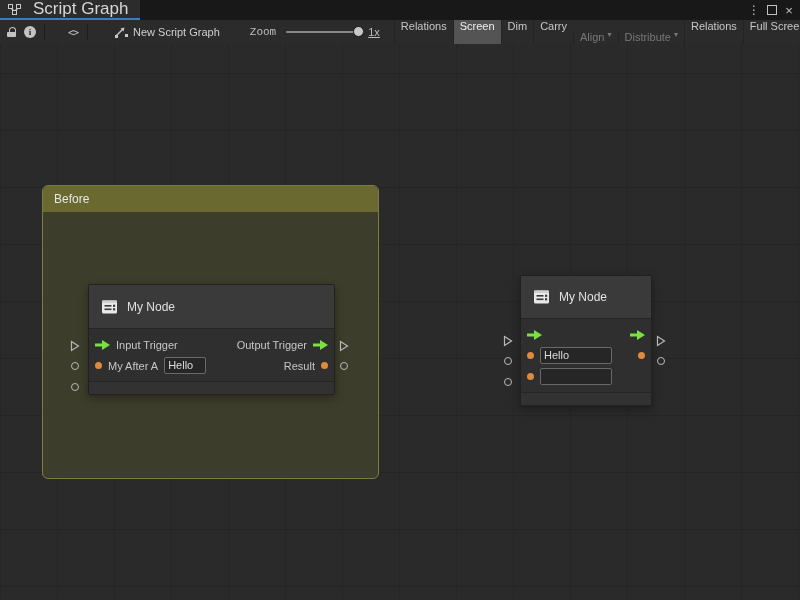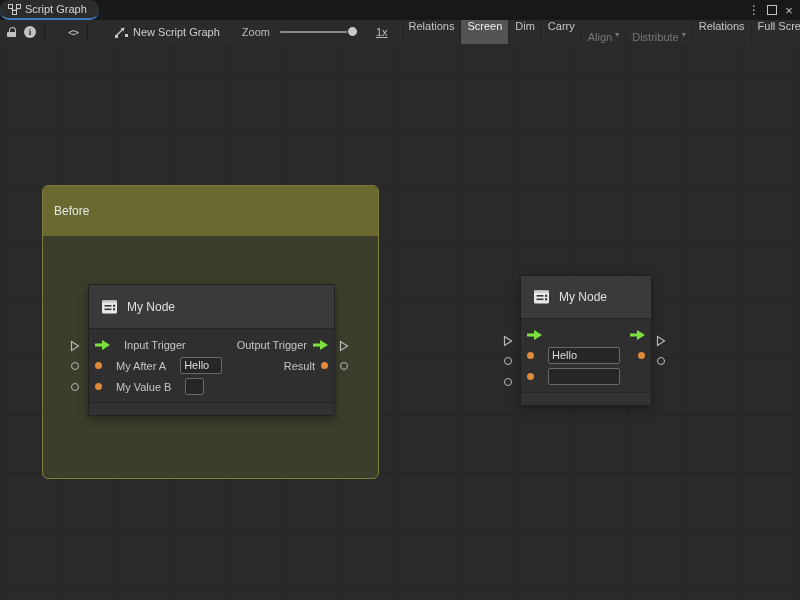--- a/index.html
+++ b/index.html
@@ -10,23 +10,23 @@
     -webkit-font-smoothing:antialiased;
     user-select:none;
   }
   
   .tabbar{
     position:absolute;top:0;left:0;width:800px;height:20px;
     background:#181818;border-bottom:1px solid #0f0f0f;
     display:flex;align-items:stretch;
   }
   .tab{
-    display:flex;align-items:center;gap:4px;padding:0 12px 0 8px;
-    background:#2c2c2c;color:#d6d6d6;font-size:11px;
-    border-bottom:2px solid #3d7dbd;white-space:nowrap;border-radius:9px;
+    display:flex;align-items:center;gap:12px;padding:0 12px 0 8px;
+    background:#2c2c2c;color:#d6d6d6;font-size:17px;
+    border-bottom:2px solid #3d7dbd;white-space:nowrap;
   }
   .tab svg{display:block}
   .winctrl{
     position:absolute;top:0;height:20px;display:flex;align-items:center;justify-content:center;
     color:#c2c2c2;font-size:13px;width:16px;cursor:pointer;
   }
   .kebab{right:38px;font-size:12px;}
   .maxi{right:20px;}
   .maxbox{width:8px;height:8px;border:1px solid #c2c2c2;display:block;}
   .clo{right:3px;font-size:13px;}
@@ -40,25 +40,25 @@
   .toolbar > *{flex-shrink:0;}
   .ticon{display:flex;align-items:center;justify-content:center;width:18px;height:24px;cursor:pointer;}
   .tsep{width:1px;height:16px;background:#1d1d1d;margin:0 5px;}
   .lock{position:relative;width:10px;height:10px;}
   .lock .shackle{position:absolute;top:0;left:2px;width:5px;height:5px;border:1.5px solid #c2c2c2;border-bottom:none;border-radius:4px 4px 0 0;}
   .lock .bodyp{position:absolute;bottom:0;left:0;width:9px;height:5px;background:#c2c2c2;border-radius:1px;}
   .infoc{width:12px;height:12px;border-radius:50%;background:#c2c2c2;color:#222;
     font-size:9px;font-weight:bold;display:flex;align-items:center;justify-content:center;font-family:"Liberation Serif",serif;}
   .codeic{font-family:"DejaVu Sans Mono",monospace;font-size:10px;letter-spacing:-1px;color:#c8c8c8;}
   .graphname{display:flex;align-items:center;gap:5px;margin-left:22px;color:#cfcfcf;cursor:pointer;}
-  .zoomlbl{margin-left:22px;color:#bdbdbd;}
+  .zoomlbl{margin-left:30px;color:#bdbdbd;font-family:Liberation Mono, monospace;}
   .slider{position:relative;width:78px;height:24px;margin-left:10px;cursor:pointer;}
   .slider .track{position:absolute;top:11px;left:0;width:100%;height:2px;background:#888;border-radius:1px;}
   .slider .knob{position:absolute;top:6px;right:0;width:11px;height:11px;border-radius:50%;background:#c8c8c8;border:1px solid #1a1a1a;box-sizing:border-box;}
-  .zoomval{margin-left:18px;color:#bdbdbd;text-decoration:underline;}
+  .zoomval{margin-left:4px;color:#bdbdbd;text-decoration:underline;}
   .tbtns{display:flex;align-items:stretch;height:24px;margin-left:14px;}
   .tbtn{
     display:flex;align-items:flex-start;padding:0 6px;color:#c6c6c6;cursor:pointer;
     border-left:1px solid #232323;gap:3px;
   }
   .tbtn.active{background:#545454;color:#efefef;}
   .tbtn.disabled{color:#787878;cursor:default;margin-top:11px;}
   .chev{font-size:8px;line-height:1;}
   
   .canvas{
@@ -67,21 +67,21 @@
     background-image:
       linear-gradient(#252525 1px, transparent 1px),
       linear-gradient(90deg,#252525 1px, transparent 1px);
     background-size:57px 57px;
     background-position:0 29px;
   }
   
   .group{position:absolute;width:337px;height:294px;border-radius:6px;box-sizing:border-box;}
   .group .ghead{
     height:26px;border-radius:5px 5px 0 0;display:flex;align-items:center;
-    padding:12px 11px;font-size:12px;color:#e6e6e6;cursor:pointer;
+    padding:0 11px;font-size:12px;color:#e6e6e6;cursor:pointer;
   }
   .group.before{left:42px;top:141px;border:1px solid #7c7c3e;background:#3d3d2b;}
   .group.before .ghead{background:#696930;}
   .group.after{left:418px;top:141px;border:1px solid #8d4a93;background:#3c2c3e;}
   .group.after .ghead{background:#7a3d80;}
   
   .node{
     position:absolute;background:#2f2f2f;border:1px solid #212121;border-radius:2px;
     box-shadow:0 3px 8px rgba(0,0,0,.35);box-sizing:border-box;cursor:pointer;
   }
@@ -89,21 +89,21 @@
     display:flex;align-items:center;gap:9px;padding:0 12px;
     background:#3a3a3a;border-bottom:1px solid #252525;
     color:#e0e0e0;font-size:12px;
   }
   .node.nbefore{left:88px;top:240px;width:247px;}
   .node.nbefore .node-header{height:43px;}
   .node.nafter{left:520px;top:231px;width:132px;}
   .node.nafter .node-header{height:42px;}
   .node-rows{padding:5px 0;}
   .prow{height:21px;display:flex;align-items:center;padding:0 6px;font-size:11px;color:#c6c6c6;}
-  .rleft{display:flex;align-items:center;gap:14px;min-width:0;}
+  .rleft{display:flex;align-items:center;gap:6px;min-width:0;}
   .rright{margin-left:auto;display:flex;align-items:center;gap:6px;padding-left:16px;}
   .node-footer{height:12px;border-top:1px solid #252525;background:#323232;}
   .flowarrow{display:block;}
   .vdot{width:7px;height:7px;border-radius:50%;background:#e08a3c;flex-shrink:0;}
   .field{
     background:#262626;border:1px solid #696969;border-radius:2px;color:#dcdcdc;
     font-size:11px;height:15px;line-height:15px;padding:0 3px;box-sizing:content-box;
     font-family:"Liberation Sans","DejaVu Sans",sans-serif;outline:none;
   }
   .f-hello{width:34px;}
@@ -234,27 +234,20 @@
         <span class="rleft">
           <span class="vdot"></span>
           <span>My After A</span>
           <input class="field f-hello" value="Hello" style="">
         </span>
         <span class="rright">
           <span>Result</span>
           <span class="vdot"></span>
         </span>
       </div>
-      <div class="prow">
-        <span class="rleft">
-          <span class="vdot"></span>
-          <span>My Value B</span>
-          <input class="field f-tiny" value="" style="">
-        </span>
-      </div>
     </div>
     <div class="node-footer"></div>
   </div>
 
   <div class="node nafter">
     <div class="node-header">
       <svg width="17" height="16" viewBox="0 0 17 16">
         <rect x="1" y="1.5" width="15" height="13" rx="1.5" fill="#e9e9e9"></rect>
         <rect x="1" y="1.5" width="15" height="2.5" fill="#cfcfcf"></rect>
         <rect x="3.5" y="6" width="7" height="1.6" fill="#3a3a3a"></rect>

